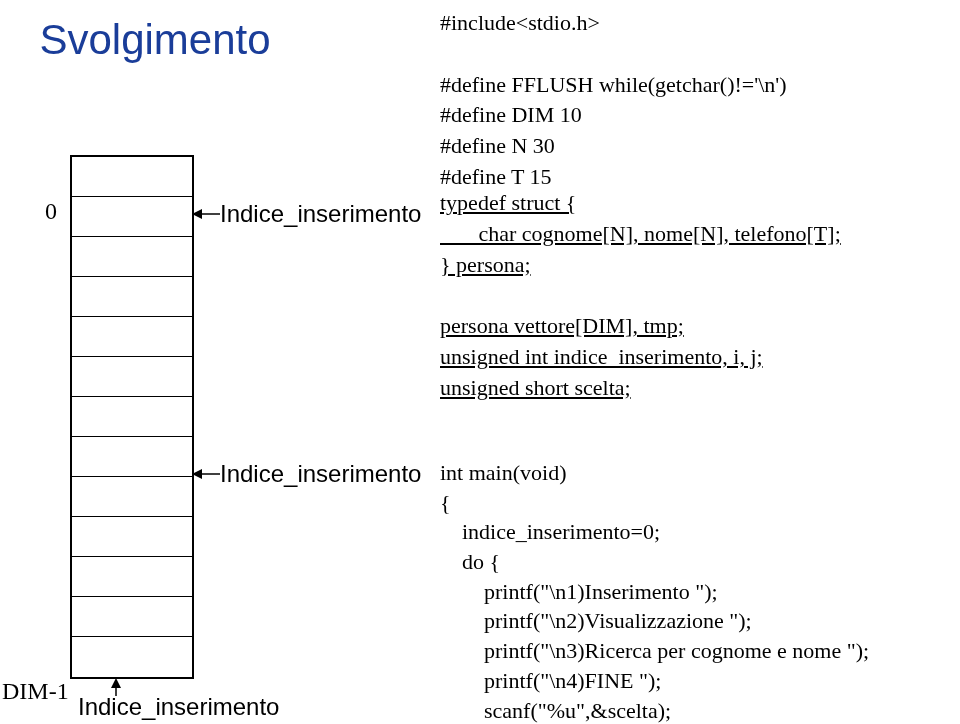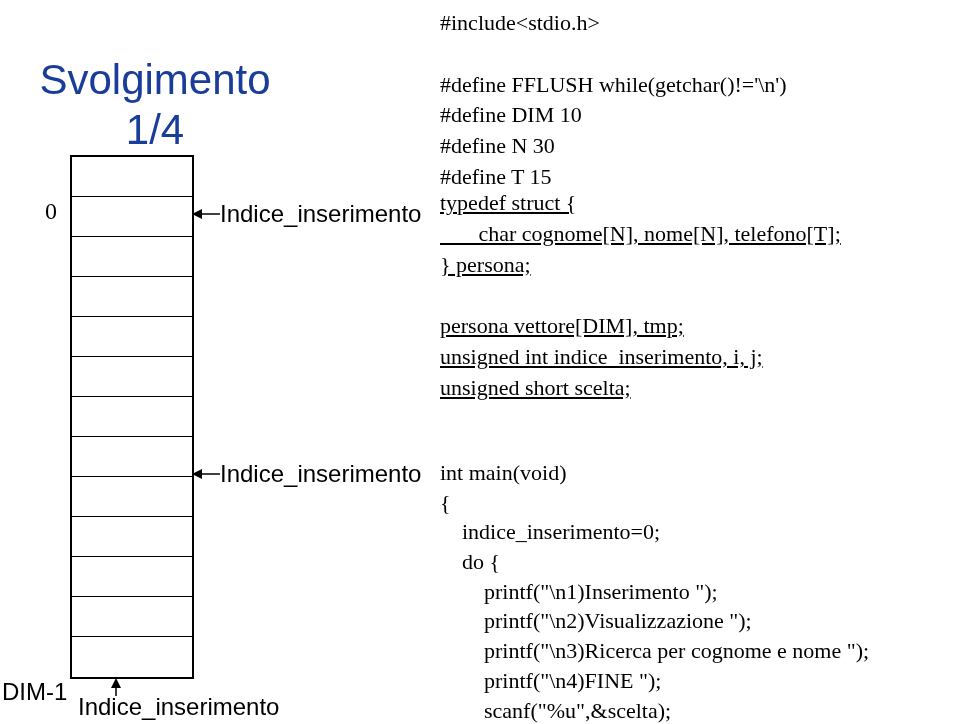--- a/index.html
+++ b/index.html
@@ -18,21 +18,20 @@
     .title {
       position: absolute;
       top: 15px;
       left: 15px;
       font-size: 42px;
       color: #1a3d99;
       font-weight: normal;
       line-height: 1.2;
       text-align: center;
       width: 280px;
-      margin-top: 40px;
     }
     .title-line2 {
       display: block;
     }
     .diagram {
       position: absolute;
       left: 70px;
       top: 155px;
     }
     .array-box {
@@ -51,21 +50,21 @@
       left: 45px;
       top: 198px;
       font-size: 24px;
       font-family: "Times New Roman", serif;
     }
     .label-dim {
       position: absolute;
       left: 2px;
       top: 678px;
       font-size: 24px;
-      font-family: Liberation Sans, sans-serif;
+      font-family: Liberation Serif, serif;
     }
     .arrow-label {
       position: absolute;
       font-size: 24px;
       font-family: Liberation Sans, sans-serif;
     }
     .arrow1-label {
       left: 220px;
       top: 200px;
     }
@@ -107,21 +106,20 @@
       font-size: 22px;
       line-height: 1.35;
       white-space: pre;
     }
   </style>
 </head>
 <body>
 
 <div class="title">
   <span>Svolgimento</span>
-  <span class="title-line2">1/4</span>
 </div>
 
 <div class="diagram">
   <div class="array-box">
     <div class="cell"></div>
     <div class="cell"></div>
     <div class="cell"></div>
     <div class="cell"></div>
     <div class="cell"></div>
     <div class="cell"></div>

